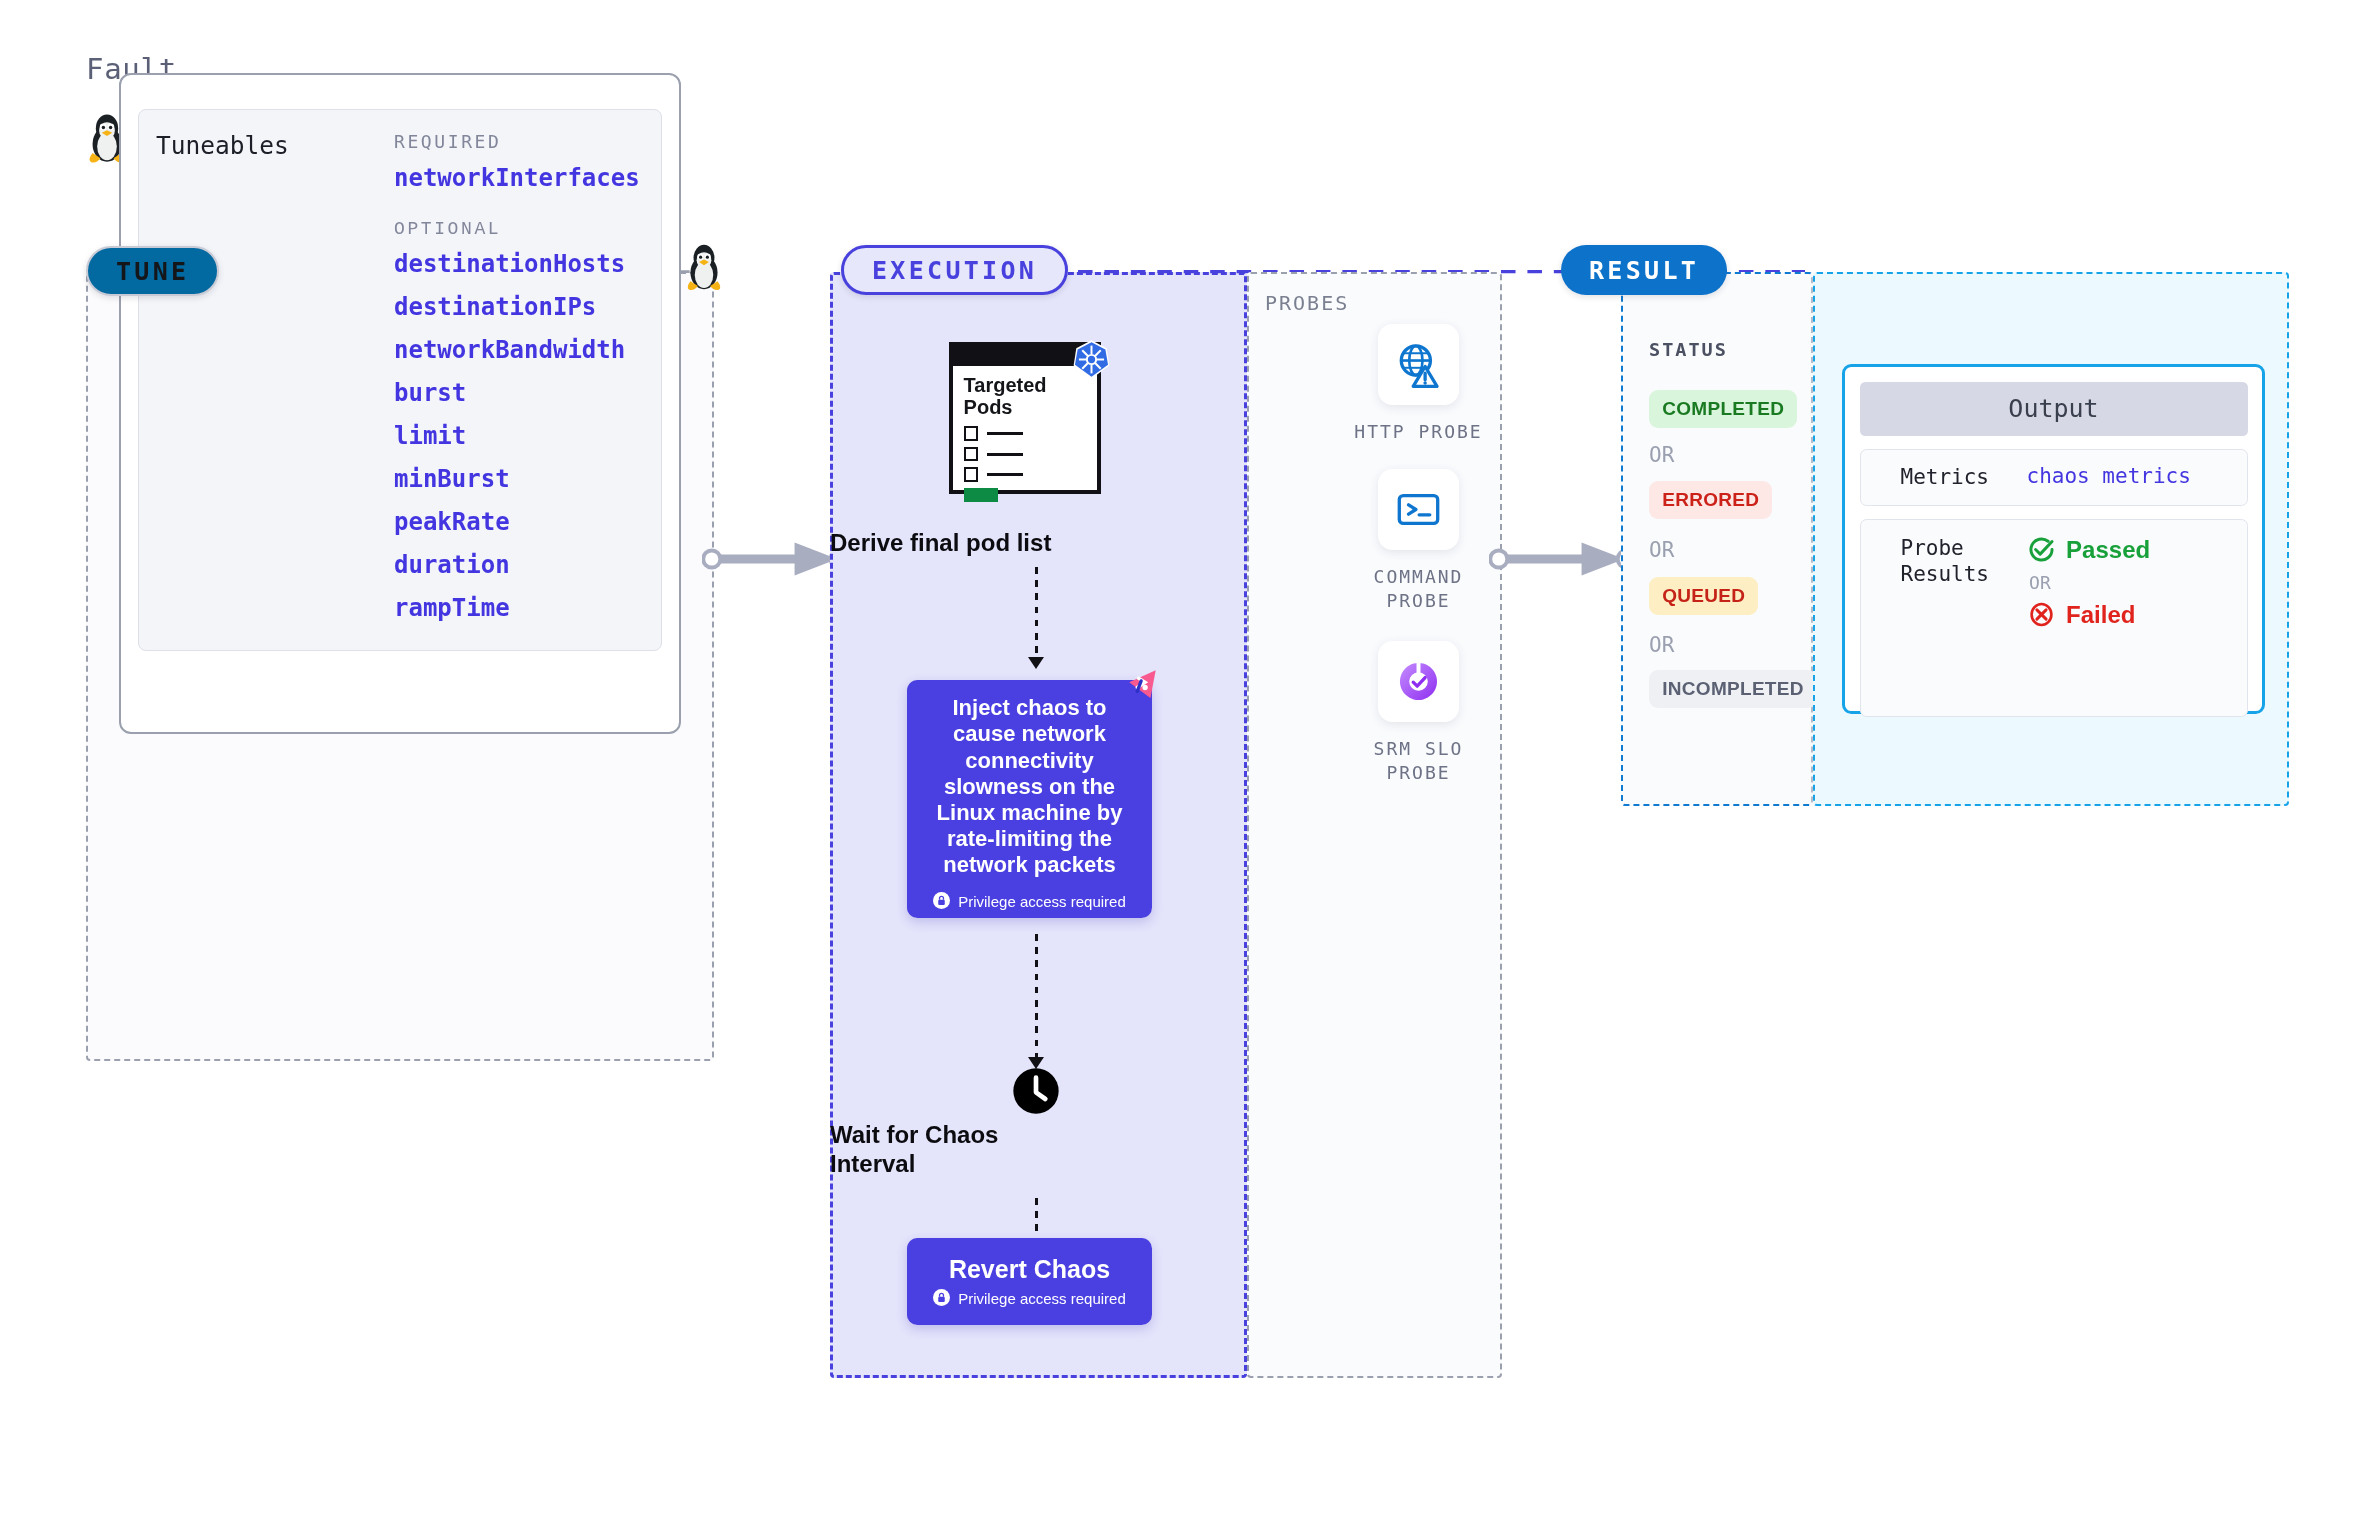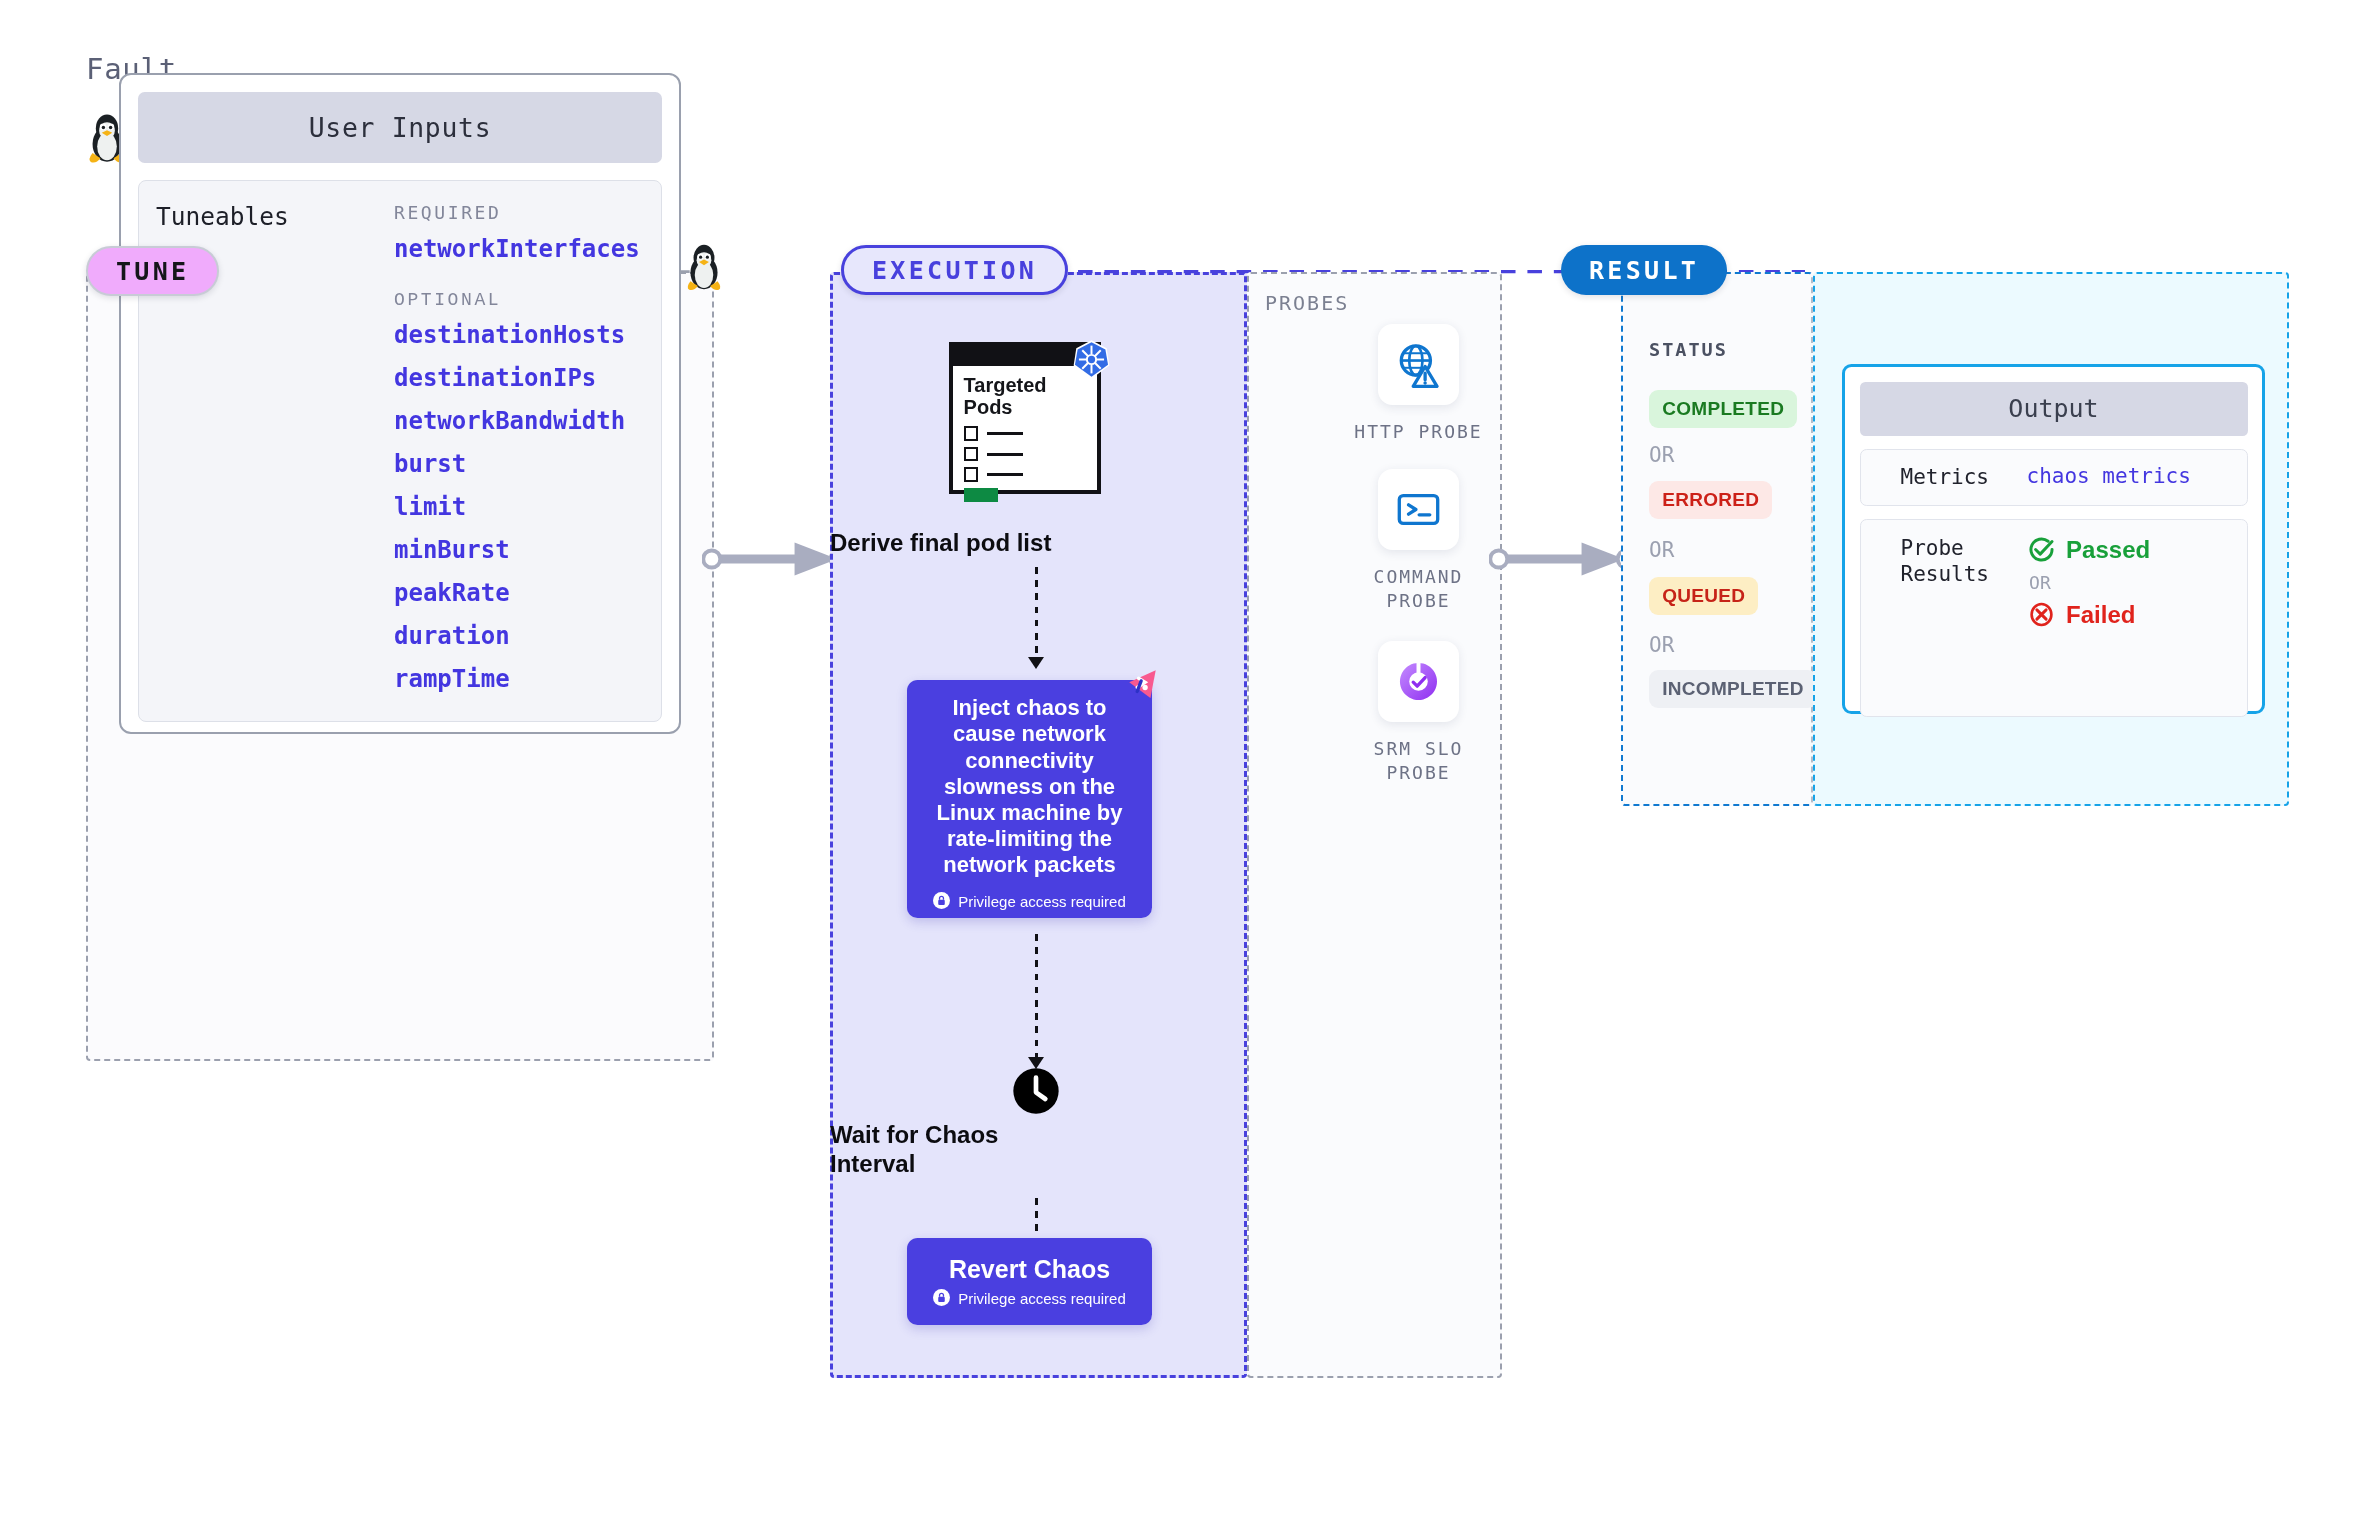--- a/index.html
+++ b/index.html
@@ -46,21 +46,21 @@
     box-shadow: 0 2px 6.6px rgba(20,20,50,.13);
   }
 
   
   #tune-panel { left: 86px; top: 272px; width: 628px; height: 789px; }
   #tune-panel .panel-body {
     border: 2.6px dashed #9ba0ae; background: #fbfbfd;
   }
   #tune-chip {
     left: 86px; top: 246px;
-    background: #f0abfc; border: 2.6px solid #c8cbd6; color: #15161a;
+    background: #0369a1; border: 2.6px solid #c8cbd6; color: #15161a;
   }
 
   
   #exec-panel { left: 830px; top: 272px; width: 417px; height: 1106px; }
   #exec-panel .panel-body {
     border: 3.3px dashed #4841dd; background: #e4e4fb;
   }
   #exec-chip {
     left: 841px; top: 245px;
     background: #e7e7fc; border: 3.3px solid #4841dd; color: #4841dd;
@@ -345,21 +345,20 @@
         <circle cx="38" cy="22" r="5" fill="#fff"></circle>
       <circle cx="26.5" cy="23" r="2.6" fill="#1b2024"></circle>
         <circle cx="37.5" cy="23" r="2.6" fill="#1b2024"></circle>
       <path d="M24 31 L32 27 L40 31 L32 36 Z" fill="#f5b315"></path>
       <path d="M10 62 Q2 72 8 76 Q16 78 22 70 Z" fill="#f5b315"></path>
       <path d="M54 62 Q62 72 56 76 Q48 78 42 70 Z" fill="#f5b315"></path>
     </svg>
   </span>
 
   <div id="user-inputs-card">
-    <div class="card-title">User Inputs</div>
     <div class="card-sub">
       <div class="sub-label">Tuneables</div>
       <div class="tune-list">
         <div class="tune-group-head">REQUIRED</div>
         <div class="tune-item">networkInterfaces</div>
         <div class="tune-group-head second">OPTIONAL</div>
         <div class="tune-item">destinationHosts</div>
         <div class="tune-item">destinationIPs</div>
         <div class="tune-item">networkBandwidth</div>
         <div class="tune-item">burst</div>

